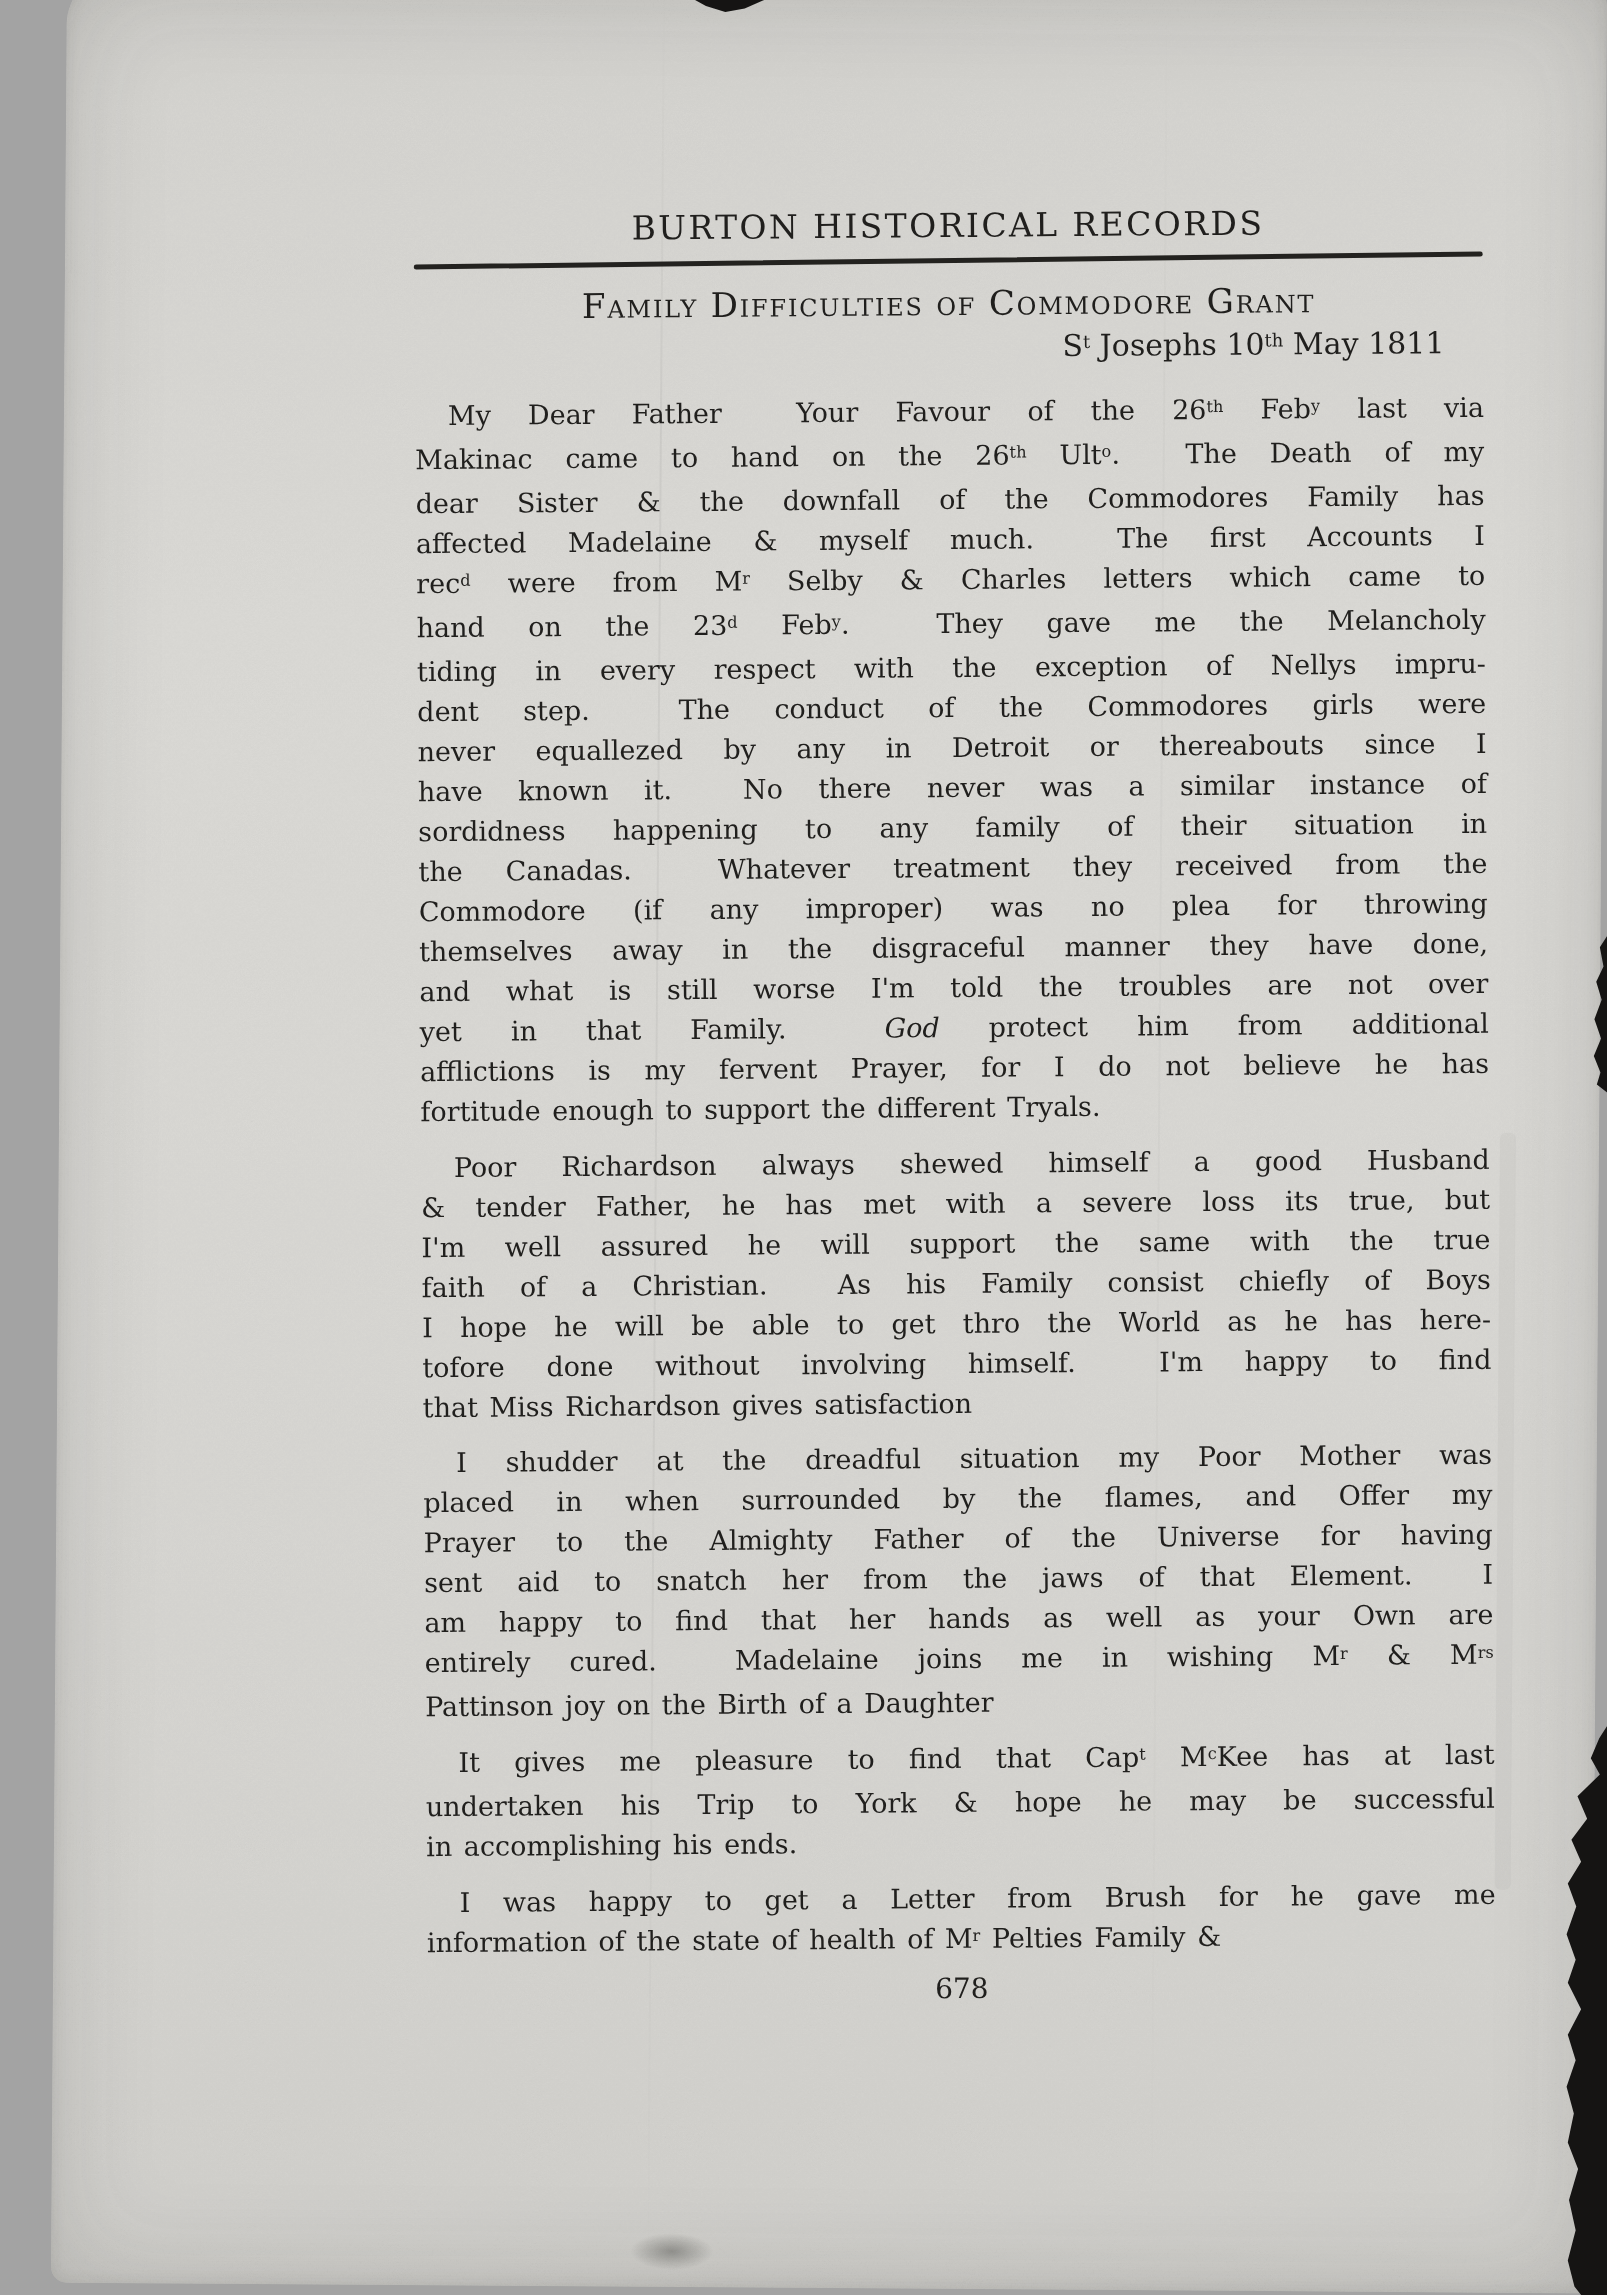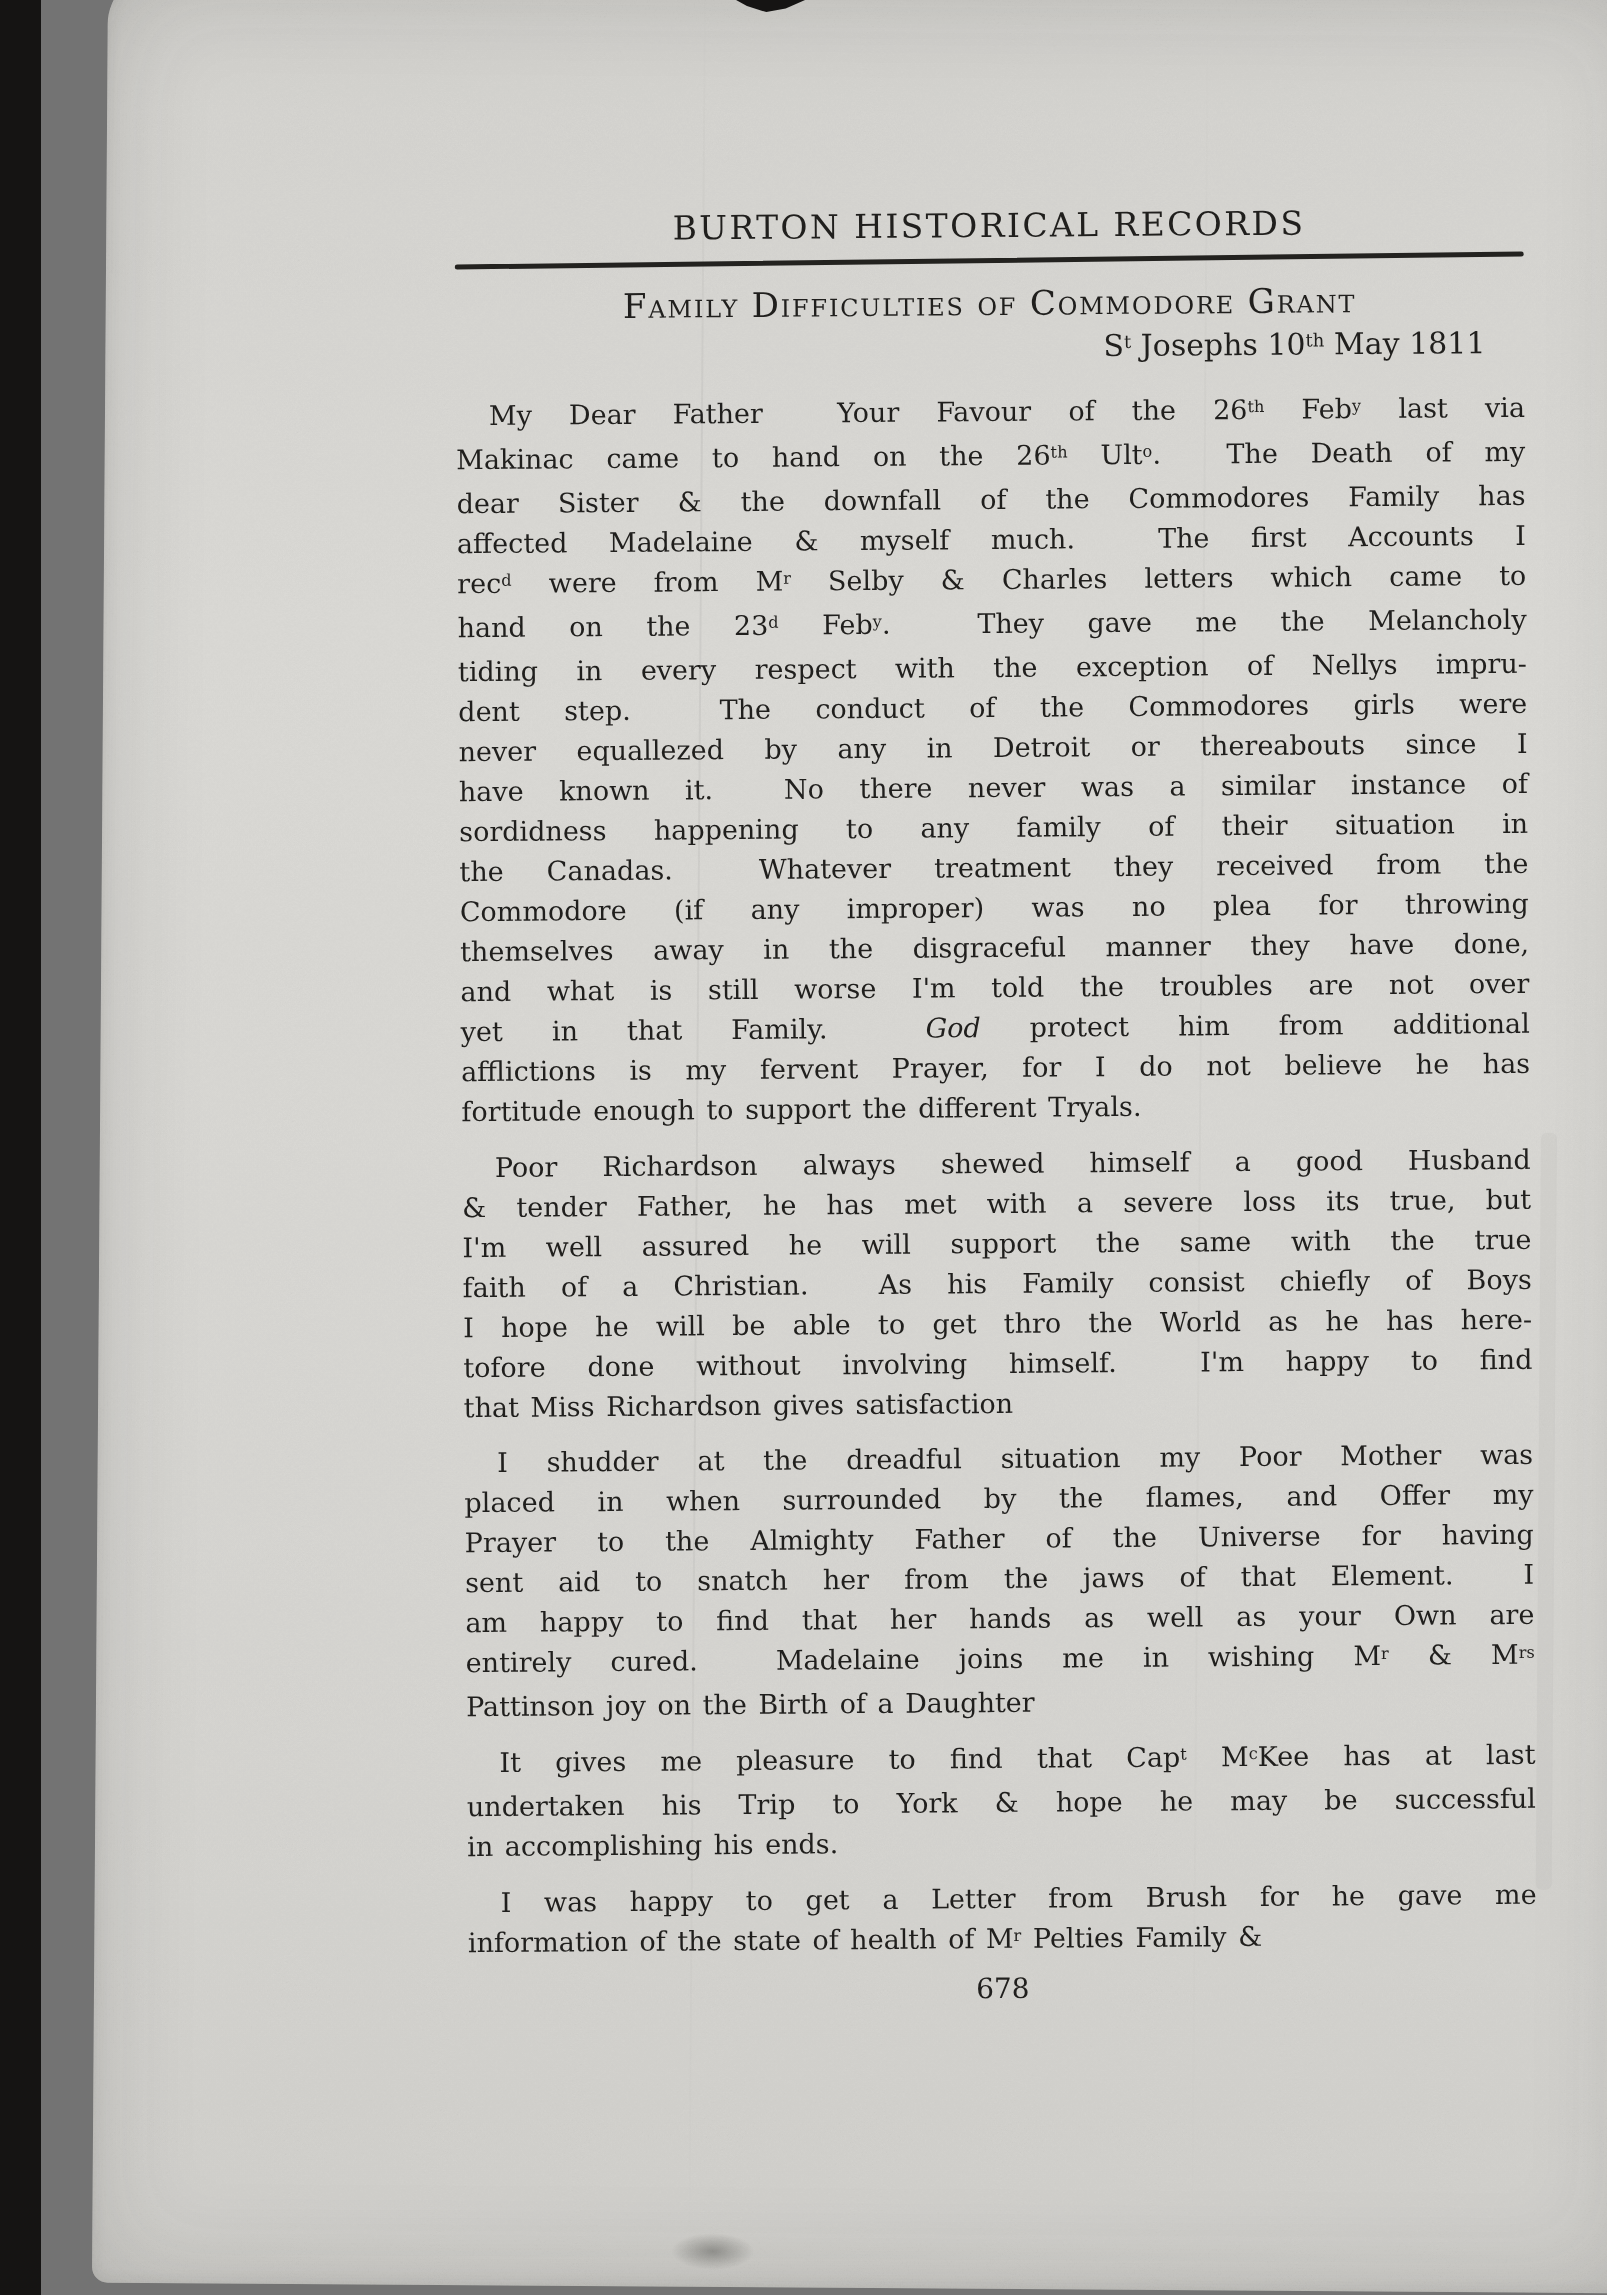--- a/index.html
+++ b/index.html
@@ -1,21 +1,21 @@
 <!DOCTYPE html>
 <html style="font-size:9.7px"><head>
 <meta charset="utf-8">
 <style>
   html,body{margin:0;padding:0;}
   body{
     width:1608px;height:2295px;overflow:hidden;position:relative;
     background:#151413;
     font-family:"DejaVu Serif",serif;
   }
-  .scan{position:absolute;inset:0;background:#737373;overflow:hidden;margin-left:41px;}
+  .scan{position:absolute;inset:0;background:#a3a3a3;overflow:hidden;}
 
   
   .paper{
     position:absolute;left:59px;top:-22px;width:1540px;height:2310px;
     background:linear-gradient(180deg,#d1d0cc 0%,#d7d6d2 6%,#dcdbd7 28%,#dad9d5 55%,#d7d6d2 80%,#d2d1cd 100%);
     border-radius:51px 23px 13.3px 15.7px;
     transform:rotate(0.4deg);
     box-shadow:inset 0 0 103px rgba(42,42,40,.17), inset 0 0 14.5px rgba(42,42,40,.10);
     overflow:hidden;
   }

